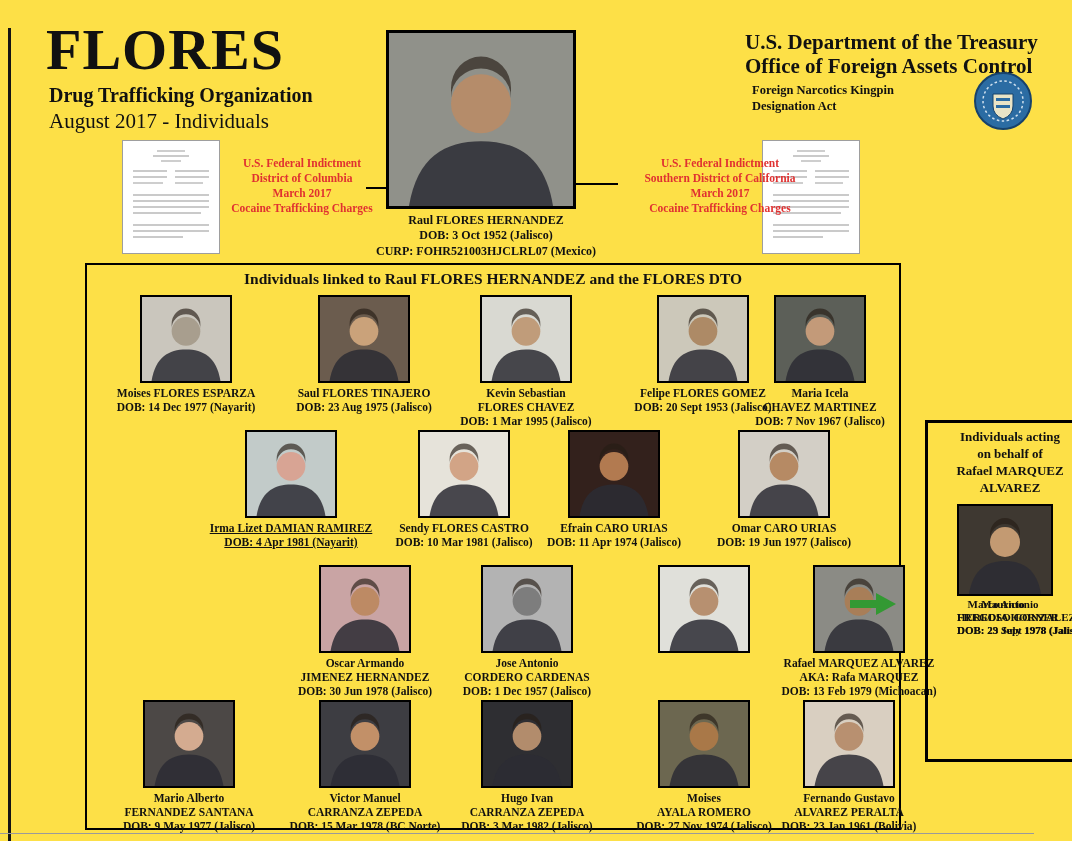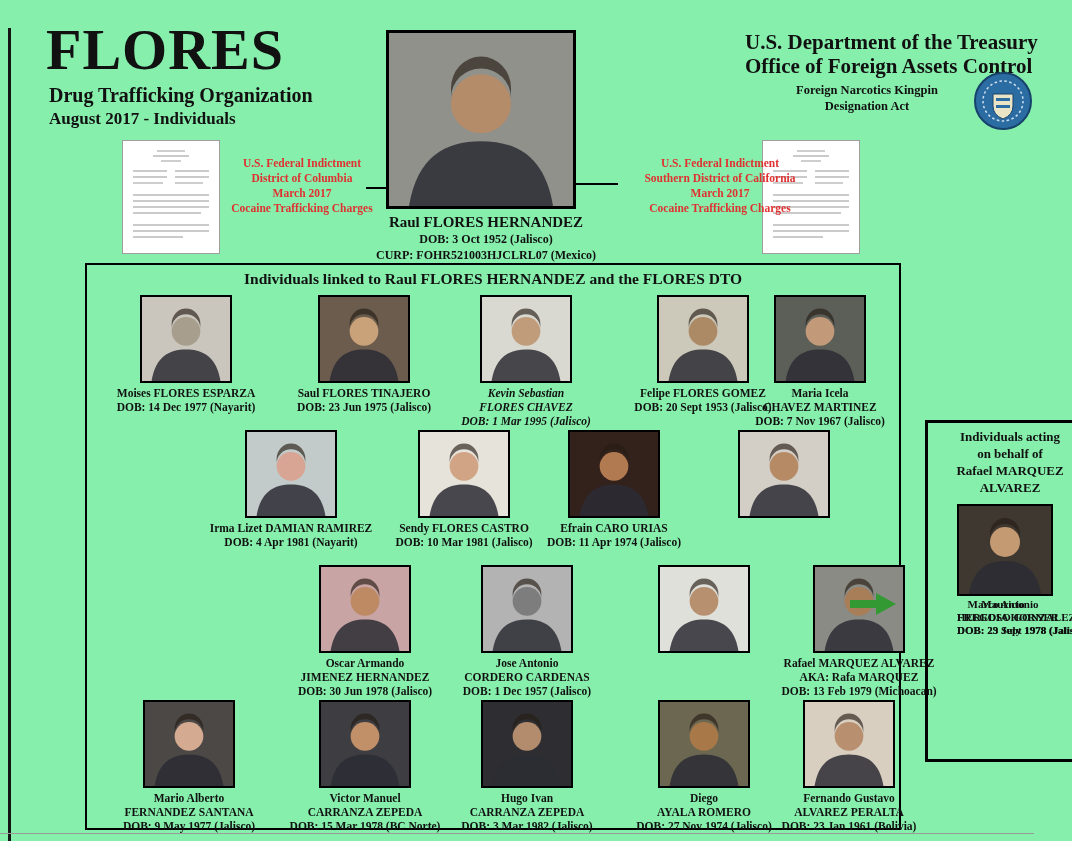--- a/index.html
+++ b/index.html
@@ -1,37 +1,37 @@
 <!DOCTYPE html>
 <html><head>
 <meta charset="utf-8">
 <style>
   html,body{margin:0;padding:0;background:#fff;}
   #canvas{
-    position:relative;width:1072px;height:841px;background:#86efac;
+    position:relative;width:1072px;height:841px;background:#fde047;
     font-family:"Liberation Serif","DejaVu Serif",serif;color:#111;overflow:hidden;
   }
   .abs{position:absolute;}
   
   #left-bar{left:8px;top:28px;width:3px;height:813px;background:#141414;}
   #bottom-rule{left:0;top:833px;width:1034px;height:1px;background:#9a9a9a;}
 
   
   #main-title{left:46px;top:20px;font-size:58px;font-weight:700;letter-spacing:1px;line-height:1.05;}
   #sub1{left:49px;top:84px;font-size:20px;font-weight:700;}
-  #sub2{left:49px;top:109px;font-size:17px;font-weight:700;}
+  #sub2{left:49px;top:109px;font-size:21px;font-weight:400;}
 
   #treasury{left:745px;top:30px;width:318px;font-size:21px;font-weight:700;line-height:1.15;}
-  #kingpin-act{left:752px;top:82px;width:230px;text-align:center;font-size:12.5px;font-weight:700;line-height:1.3;}
+  #kingpin-act{left:752px;top:82px;width:230px;text-align:left;font-size:12.5px;font-weight:700;line-height:1.3;}
   #seal{left:974px;top:72px;width:58px;height:58px;}
 
   
   #kingpin-photo{left:386px;top:30px;width:190px;height:179px;border:3px solid #000;box-sizing:border-box;background:#90918a;}
   #kingpin-caption{left:326px;top:213px;width:320px;text-align:center;font-weight:700;line-height:1.28;}
-  #kingpin-caption .l1{font-size:15px;}
+  #kingpin-caption .l1{font-size:12px;}
   #kingpin-caption .l2,#kingpin-caption .l3{font-size:12px;}
 
   
   .docthumb{width:96px;height:112px;background:#fff;border:1px solid #9e9e9e;}
   #doc-left{left:122px;top:140px;}
   #doc-right{left:762px;top:140px;}
   .indictment{width:200px;text-align:center;font-weight:700;font-size:11.5px;line-height:1.3;}
   .indictment div{white-space:nowrap;}
   #indict-left{left:220px;top:156px;width:164px;}
   #indict-right{left:618px;top:156px;width:204px;}
@@ -178,24 +178,24 @@
     <div class="photo">
             <svg viewBox="0 0 92 88" preserveAspectRatio="none">
     <rect class="av-bg" width="92" height="88" fill="#6b5c4e"></rect>
     <circle class="av-head" cx="46" cy="36" r="15" fill="#caa27a"></circle>
     <path class="av-hair" d="M31 33 A15 15 0 0 1 61 33 L61 28 A15 16 0 0 0 31 28 Z" fill="rgba(38,29,21,0.65)"></path>
     <path class="av-body" d="M10 88 C14 63 28 55 46 55 C64 55 78 63 82 88 Z" fill="rgba(44,44,52,0.85)"></path>
   </svg>
           </div>
     <div class="caption">
             <div>Saul FLORES TINAJERO</div>
-            <div>DOB: 23 Jun 1975 (Jalisco)</div>
-          </div>
-  </div>
-        <div class="person" style="left: 364px; font-style: italic;">
+            <div>DOB: 23 Aug 1975 (Jalisco)</div>
+          </div>
+  </div>
+        <div class="person" style="left: 364px;">
     <div class="photo">
             <svg viewBox="0 0 92 88" preserveAspectRatio="none">
     <rect class="av-bg" width="92" height="88" fill="#d9d9d2"></rect>
     <circle class="av-head" cx="46" cy="36" r="15" fill="#c09c7a"></circle>
     <path class="av-hair" d="M31 33 A15 15 0 0 1 61 33 L61 28 A15 16 0 0 0 31 28 Z" fill="rgba(38,29,21,0.65)"></path>
     <path class="av-body" d="M10 88 C14 63 28 55 46 55 C64 55 78 63 82 88 Z" fill="rgba(44,44,52,0.85)"></path>
   </svg>
           </div>
     <div class="caption">
             <div>Kevin Sebastian</div>
@@ -227,21 +227,21 @@
   </svg>
           </div>
     <div class="caption">
             <div>Maria Icela</div>
             <div>CHAVEZ MARTINEZ</div>
             <div>DOB: 7 Nov 1967 (Jalisco)</div>
           </div>
   </div>
       </div>
     <div class="grid-row" id="row1" style="top:165px">
-        <div class="person" style="left: 129px;">
+        <div class="person" style="left: 129px; text-decoration: underline;">
     <div class="photo">
             <svg viewBox="0 0 92 88" preserveAspectRatio="none">
     <rect class="av-bg" width="92" height="88" fill="#c2cbc9"></rect>
     <circle class="av-head" cx="46" cy="36" r="15" fill="#d8a494"></circle>
     <path class="av-hair" d="M31 33 A15 15 0 0 1 61 33 L61 28 A15 16 0 0 0 31 28 Z" fill="rgba(38,29,21,0.65)"></path>
     <path class="av-body" d="M10 88 C14 63 28 55 46 55 C64 55 78 63 82 88 Z" fill="rgba(44,44,52,0.85)"></path>
   </svg>
           </div>
     <div class="caption">
             <div>Irma Lizet DAMIAN RAMIREZ</div>
@@ -277,20 +277,24 @@
           </div>
   </div>
         <div class="person" style="left: 622px;">
     <div class="photo">
             <svg viewBox="0 0 92 88" preserveAspectRatio="none">
     <rect class="av-bg" width="92" height="88" fill="#d3cfc6"></rect>
     <circle class="av-head" cx="46" cy="36" r="15" fill="#b68a64"></circle>
     <path class="av-hair" d="M31 33 A15 15 0 0 1 61 33 L61 28 A15 16 0 0 0 31 28 Z" fill="rgba(38,29,21,0.65)"></path>
     <path class="av-body" d="M10 88 C14 63 28 55 46 55 C64 55 78 63 82 88 Z" fill="rgba(44,44,52,0.85)"></path>
   </svg>
+          </div>
+    <div class="caption">
+            <div>Omar CARO URIAS</div>
+            <div>DOB: 19 Jun 1977 (Jalisco)</div>
           </div>
   </div>
       </div>
     <div class="grid-row" id="row2" style="top:300px">
         <div class="person" style="left: 203px;">
     <div class="photo">
             <svg viewBox="0 0 92 88" preserveAspectRatio="none">
     <rect class="av-bg" width="92" height="88" fill="#c9a4a4"></rect>
     <circle class="av-head" cx="46" cy="36" r="15" fill="#bd8a64"></circle>
     <path class="av-hair" d="M31 33 A15 15 0 0 1 61 33 L61 28 A15 16 0 0 0 31 28 Z" fill="rgba(38,29,21,0.65)"></path>
@@ -393,21 +397,21 @@
         <div class="person" style="left: 542px;">
     <div class="photo">
             <svg viewBox="0 0 92 88" preserveAspectRatio="none">
     <rect class="av-bg" width="92" height="88" fill="#6c6750"></rect>
     <circle class="av-head" cx="46" cy="36" r="15" fill="#a97848"></circle>
     <path class="av-hair" d="M31 33 A15 15 0 0 1 61 33 L61 28 A15 16 0 0 0 31 28 Z" fill="rgba(38,29,21,0.65)"></path>
     <path class="av-body" d="M10 88 C14 63 28 55 46 55 C64 55 78 63 82 88 Z" fill="rgba(44,44,52,0.85)"></path>
   </svg>
           </div>
     <div class="caption">
-            <div>Diego</div>
+            <div>Moises</div>
             <div>AYALA ROMERO</div>
             <div>DOB: 27 Nov 1974 (Jalisco)</div>
           </div>
   </div>
         <div class="person" style="left: 687px;">
     <div class="photo">
             <svg viewBox="0 0 92 88" preserveAspectRatio="none">
     <rect class="av-bg" width="92" height="88" fill="#d9cfc1"></rect>
     <circle class="av-head" cx="46" cy="36" r="15" fill="#b89070"></circle>
     <path class="av-hair" d="M31 33 A15 15 0 0 1 61 33 L61 28 A15 16 0 0 0 31 28 Z" fill="rgba(38,29,21,0.65)"></path>

